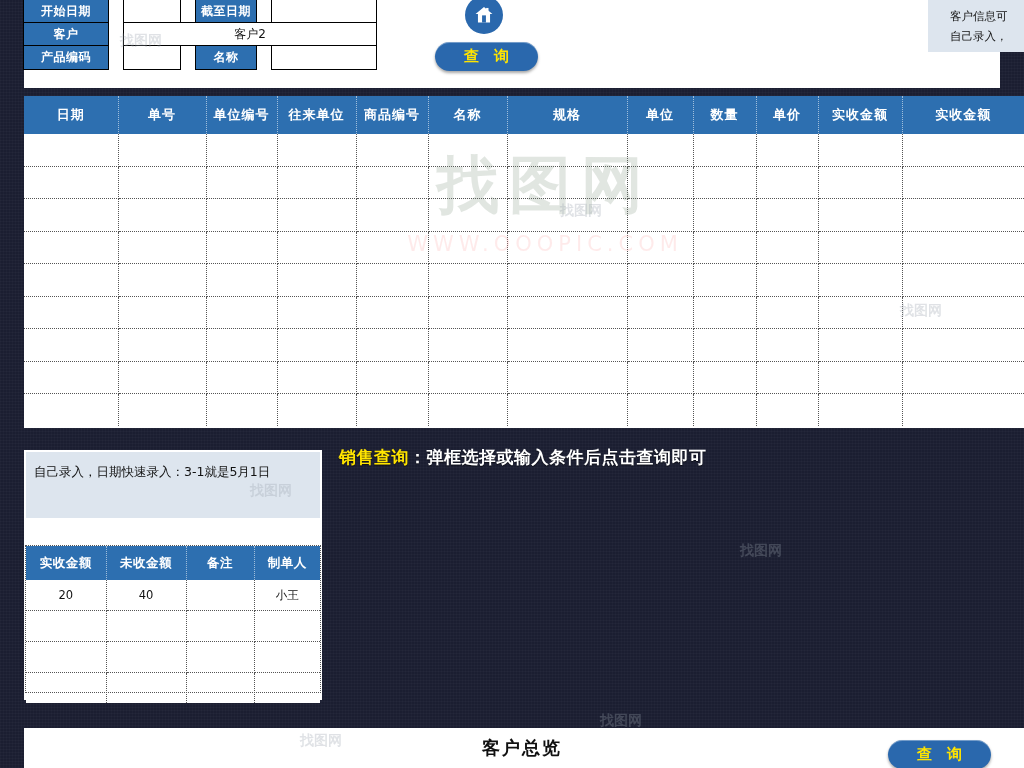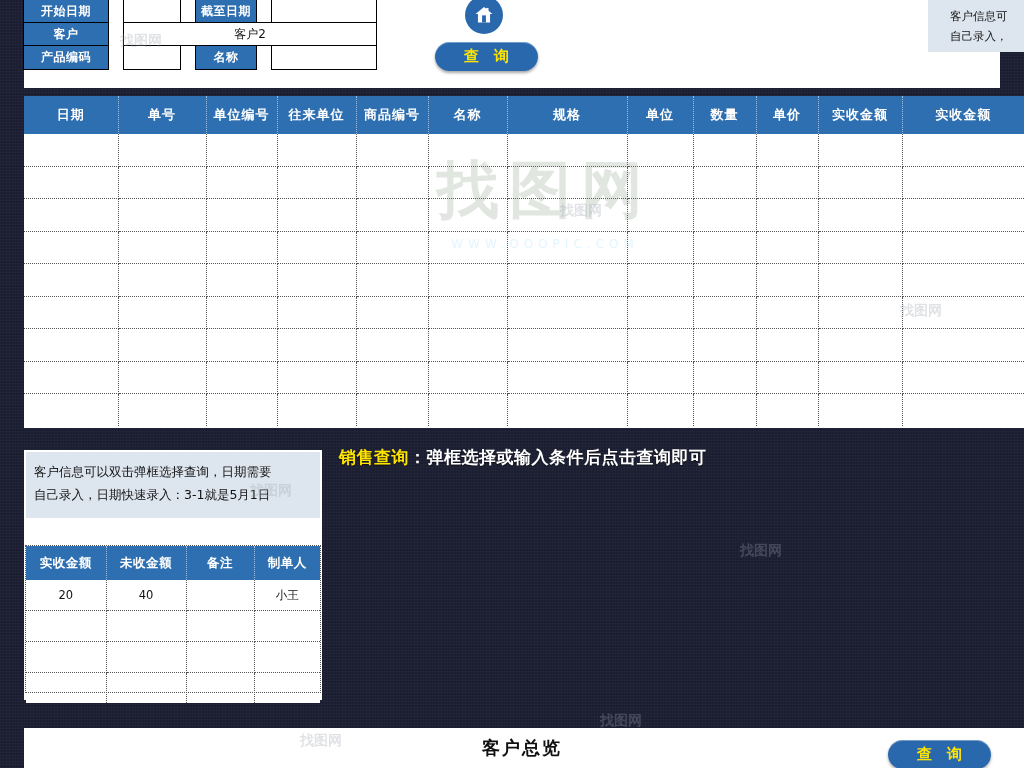--- a/index.html
+++ b/index.html
@@ -141,21 +141,21 @@
   }
 
   
   .wm{position:absolute;pointer-events:none;user-select:none;z-index:3;}
   .wm-center{
     left:380px;top:150px;width:330px;height:110px;
     display:flex;flex-direction:column;align-items:center;justify-content:center;
     opacity:.22;
   }
   .wm-center .big{font-size:62px;font-weight:bold;color:#7a8f7a;letter-spacing:10px;line-height:1;}
-  .wm-center .sub{font-size:12px;color:#7dd3fc;letter-spacing:5px;margin-top:16px;}
+  .wm-center .sub{font-size:21px;color:#fca5a5;letter-spacing:5px;margin-top:16px;}
   .wm-mark{
     font-size:14px;color:#9aa3ad;opacity:.30;font-weight:bold;white-space:nowrap;
     transform:rotate(-30deg);
   }
 </style>
 </head>
 <body>
 
 <div class="stage">
 
@@ -353,21 +353,20 @@
       </tbody>
     </table>
   </div>
 
   <div class="annot">
     <span class="hi">销售查询</span><span>：弹框选择或输入条件后点击查询即可</span>
   </div>
 
   <div class="panel-left">
     <div class="note-body">
-      <div>客户信息可以双击弹框选择查询，日期需要</div>
       <div>自己录入，日期快速录入：3-1就是5月1日</div>
     </div>
     <div class="mini-wrap">
       <table class="mini">
         <colgroup>
             <col style="width:80px">
             <col style="width:80px">
             <col style="width:68px">
             <col style="width:66px">
           </colgroup>

